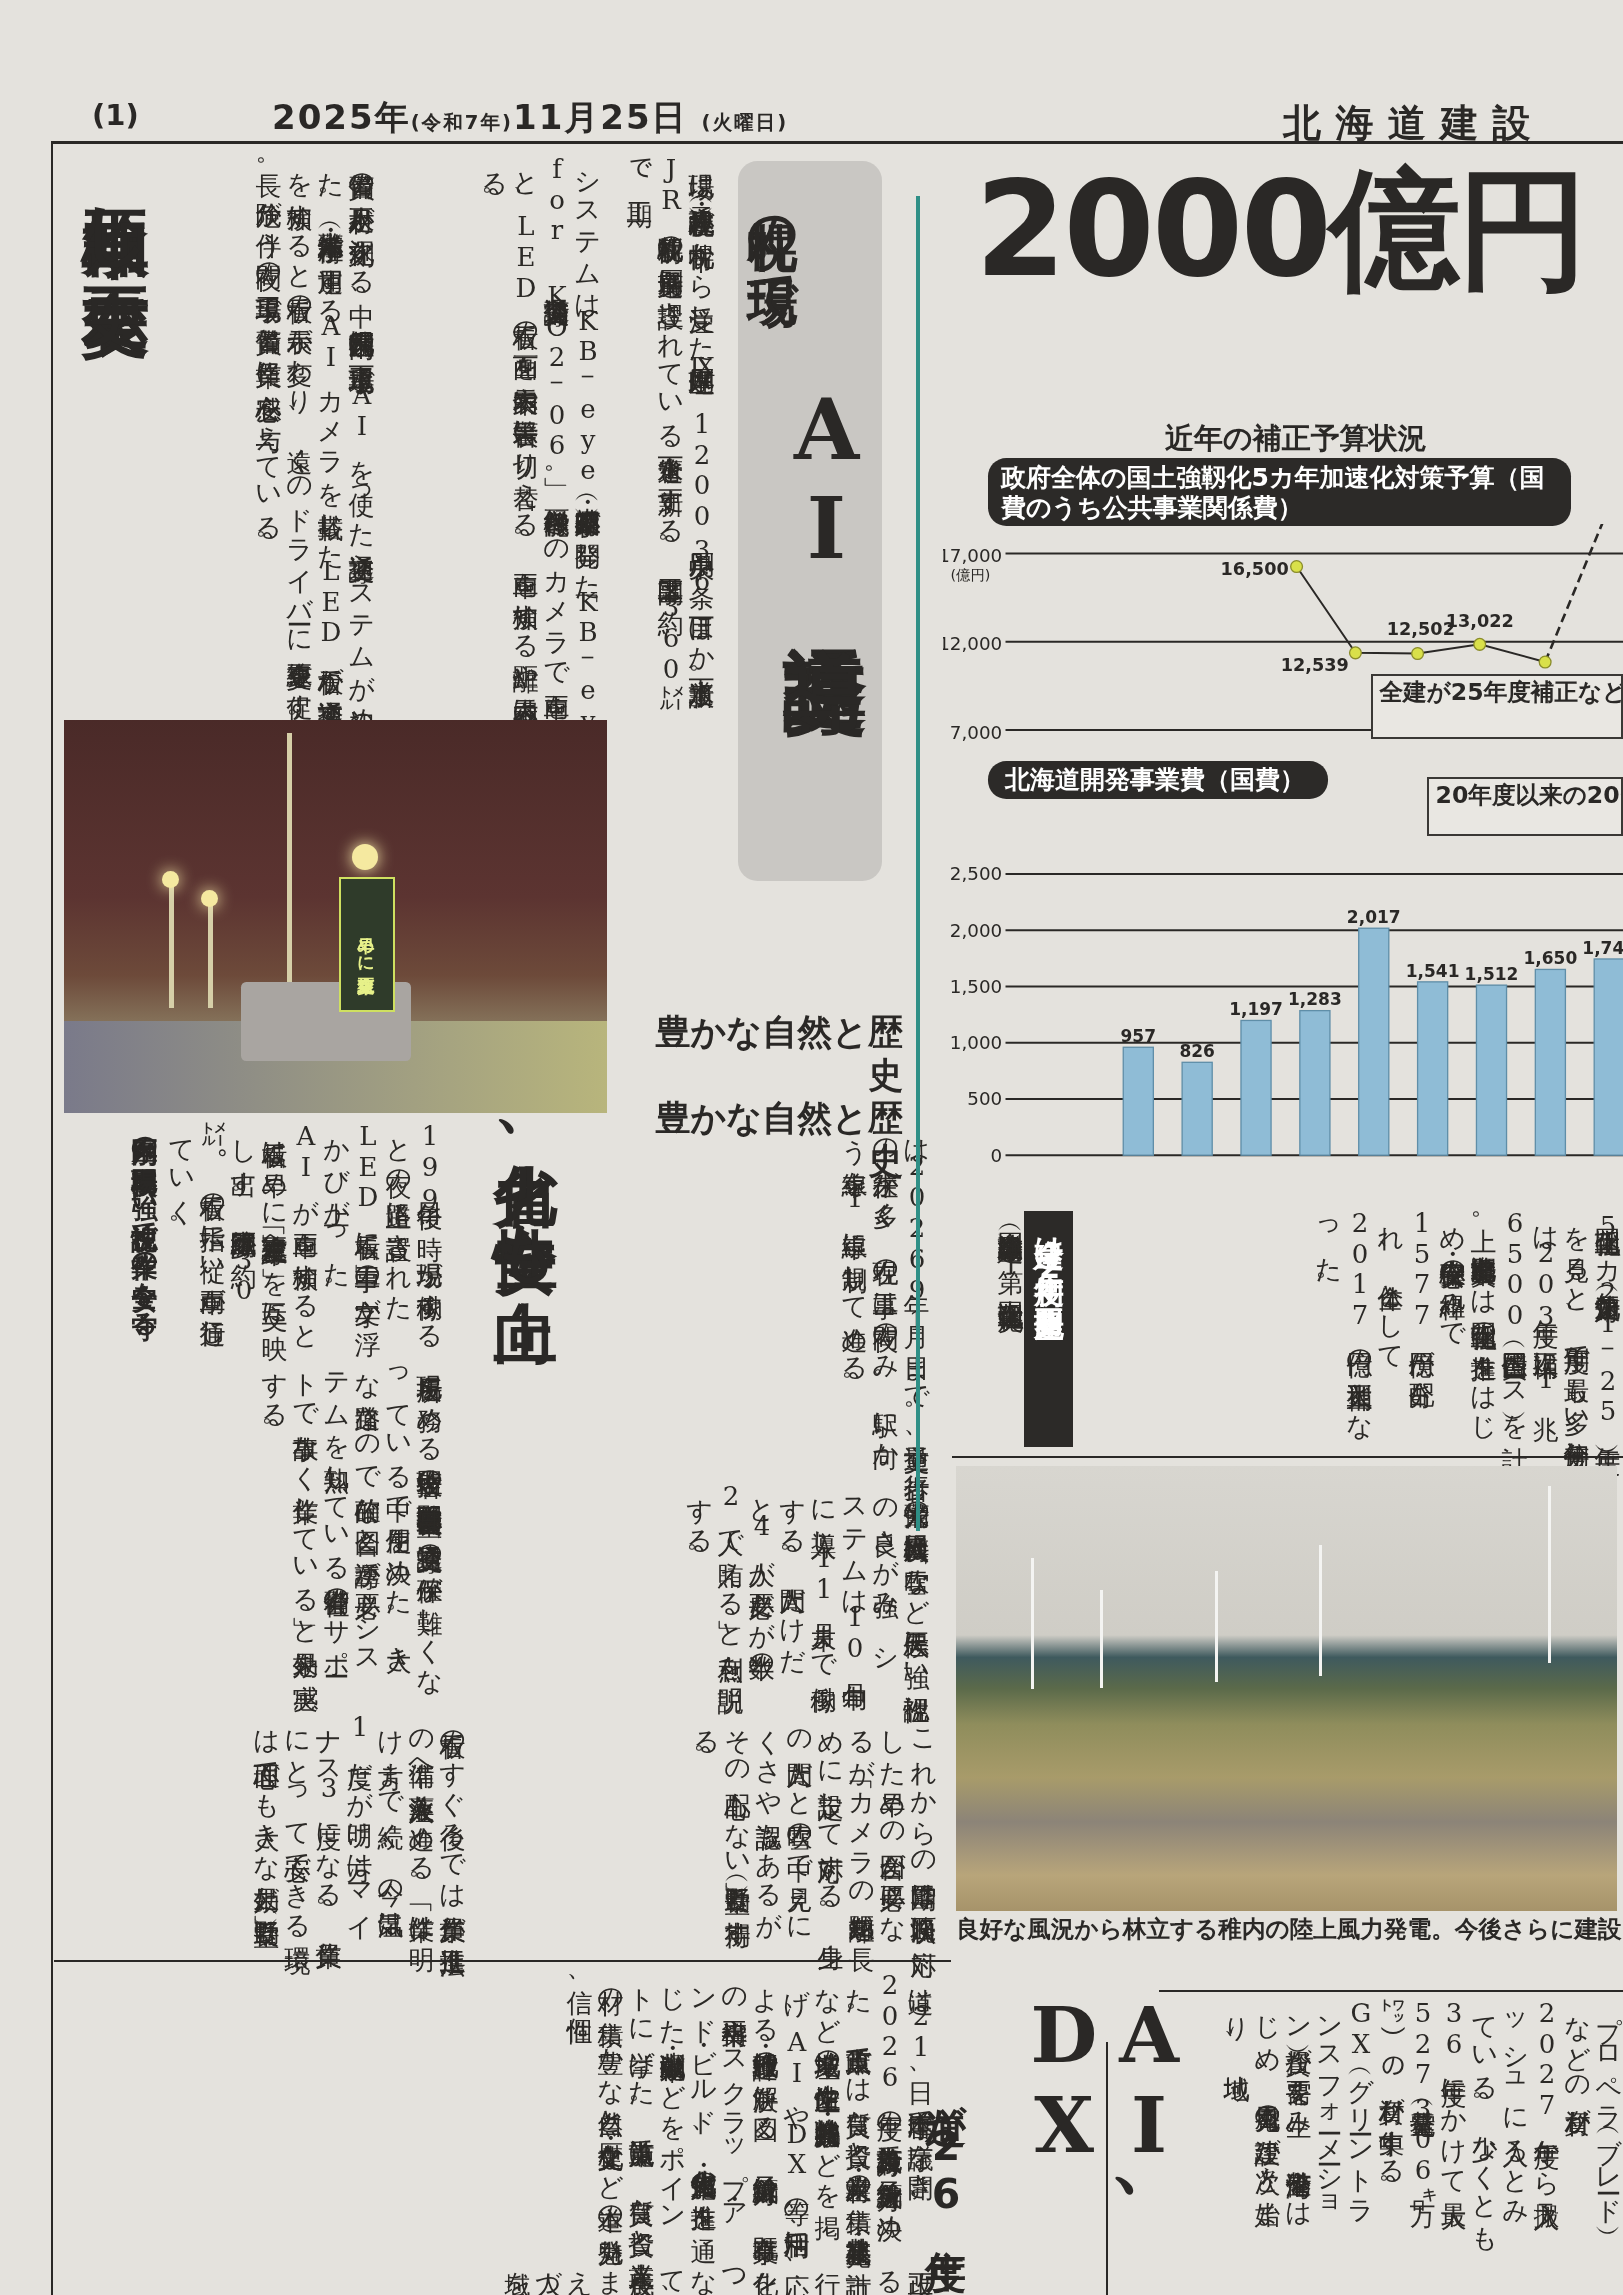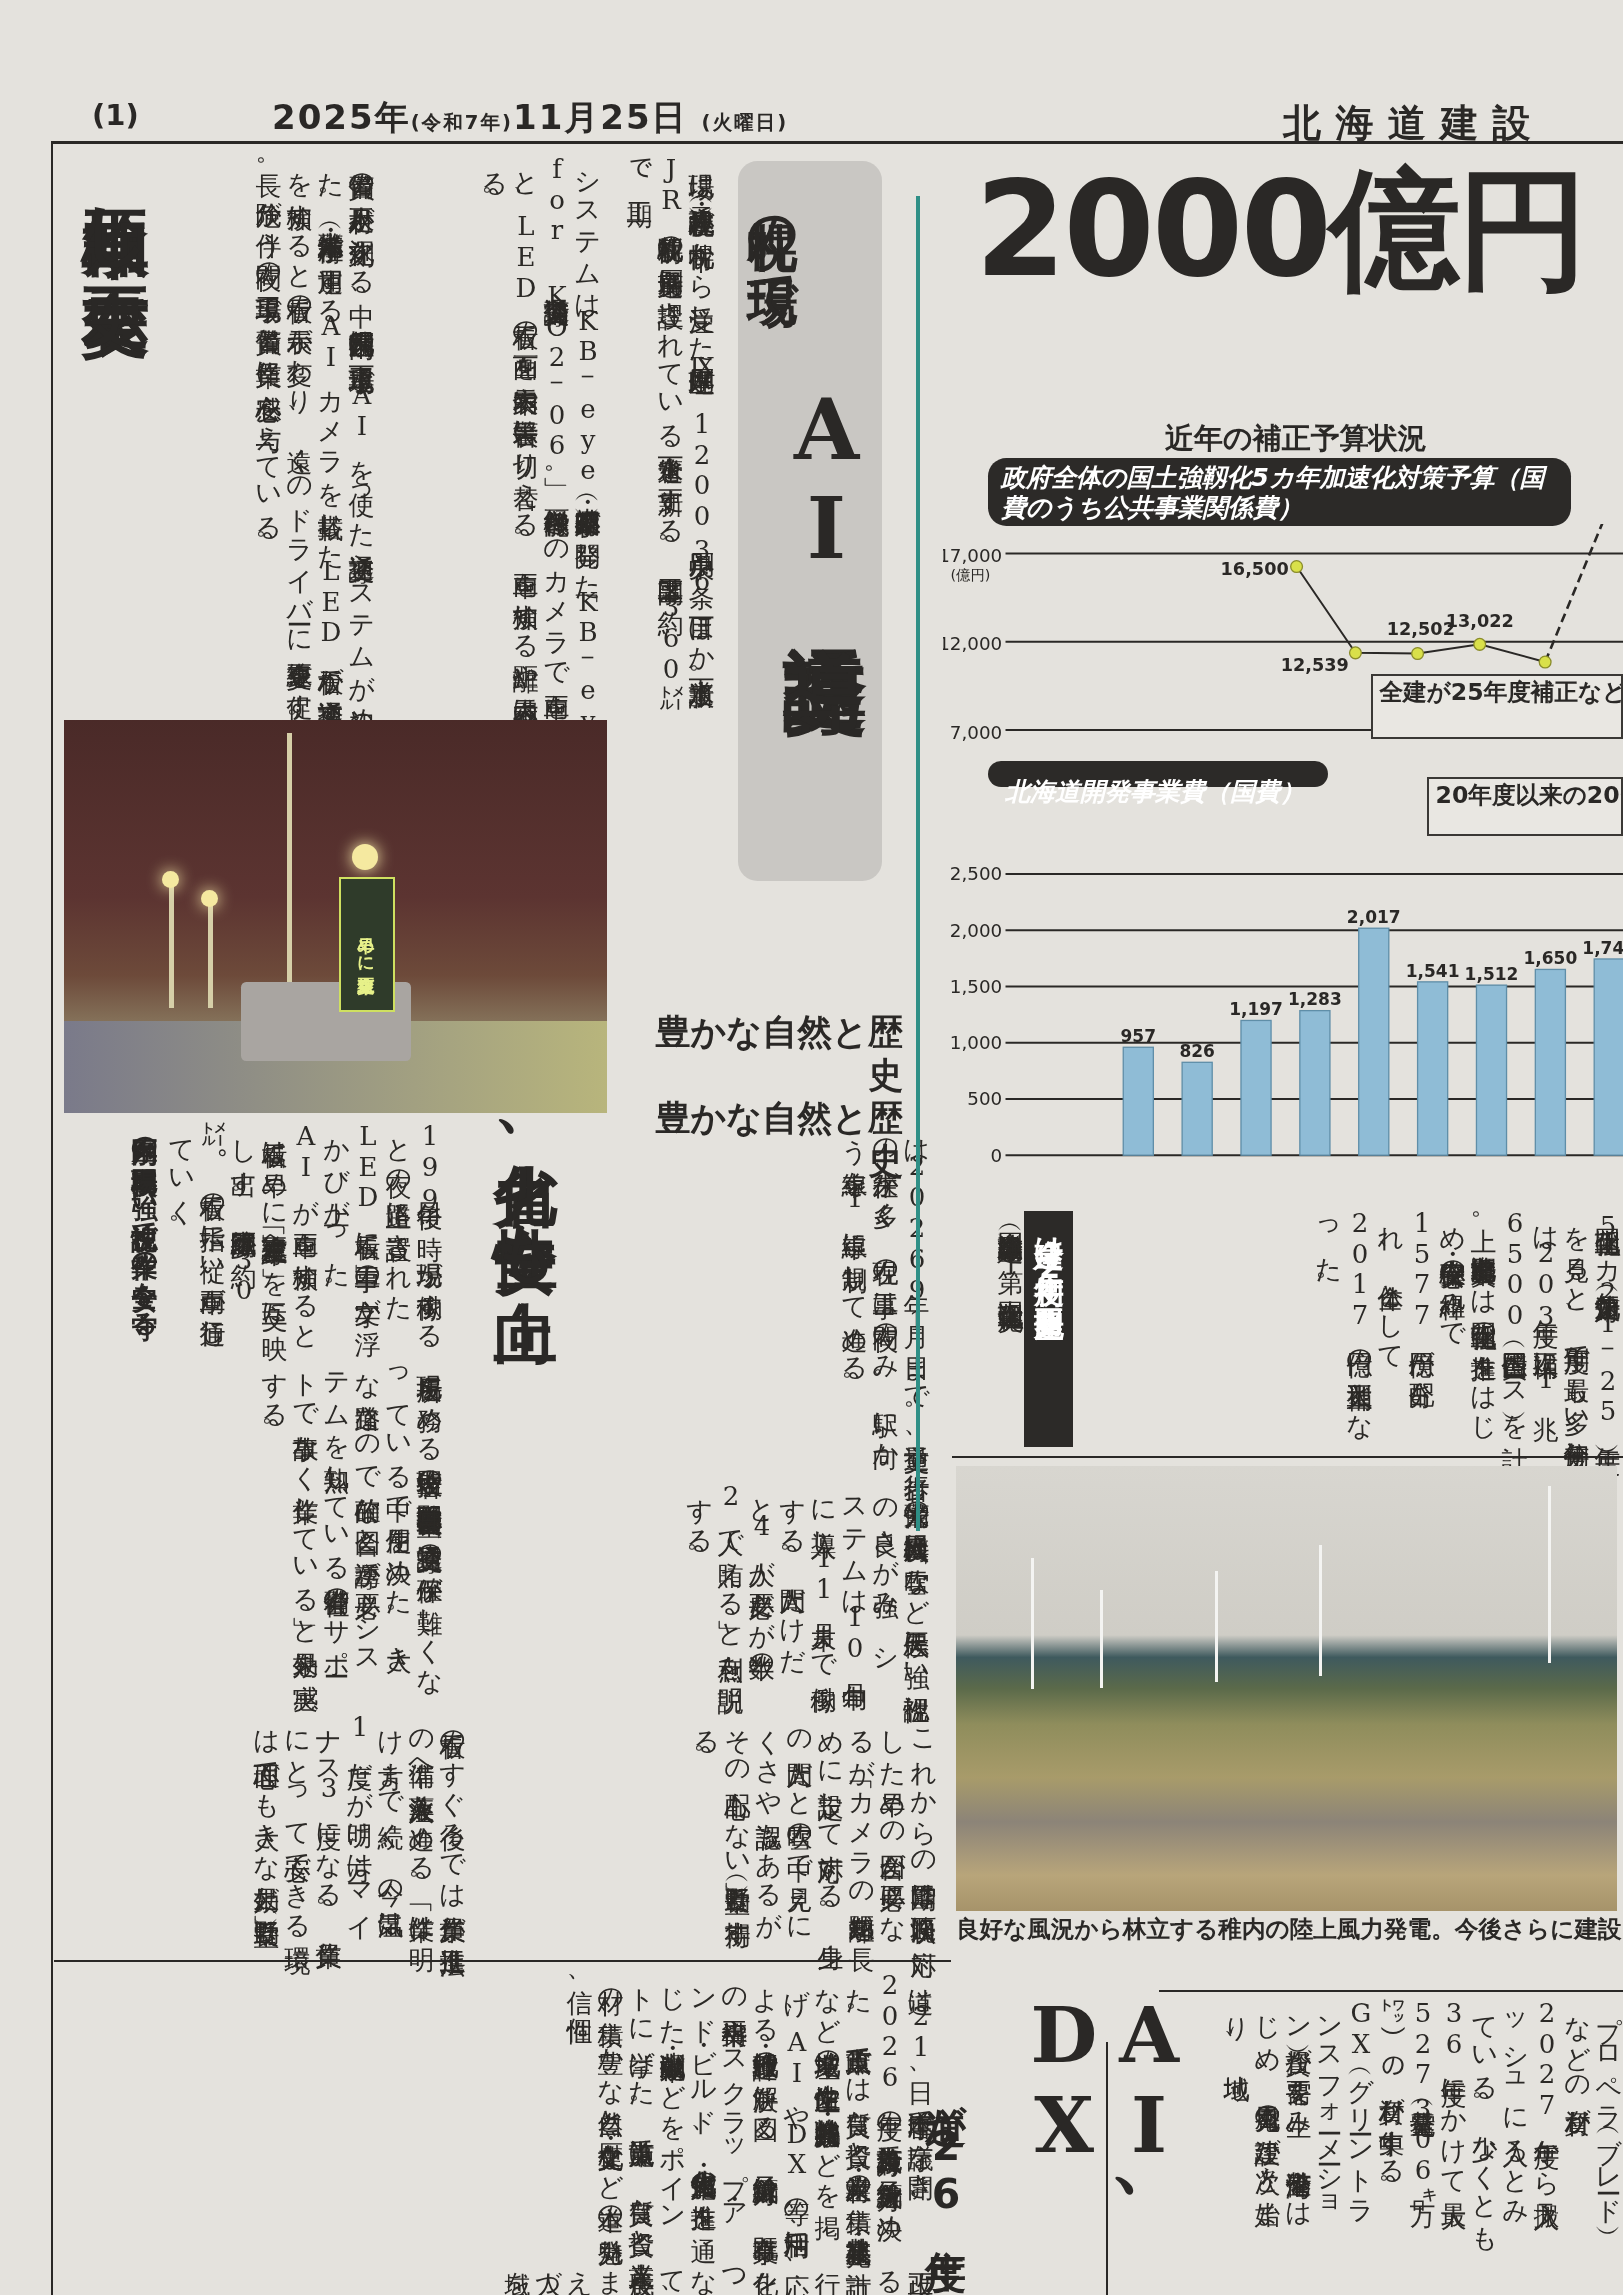--- a/index.html
+++ b/index.html
@@ -42,23 +42,23 @@
   #col4-b{left:56px;top:1712px;height:236px;width:412px;}
   #rule-mid{left:54px;top:1960px;width:897px;height:2px;}
   #lower-a{left:65px;top:1970px;height:275px;width:871px;}
   #lower-strip{left:65px;top:2252px;height:44px;width:871px;overflow:hidden;}
   
   #teal{left:916px;top:196px;width:3.9px;height:1335px;background:#2f8f86;}
   
   #big-hl{left:975px;top:151px;font-size:131px;font-weight:bold;letter-spacing:-2.6px;white-space:nowrap;line-height:157px;font-family:"DejaVu Sans","Liberation Sans",sans-serif;}
   
   #chart-title{left:1165px;top:419px;font-size:29px;font-weight:bold;text-align:center;}
-  .pill{position:absolute;background:#2c2a28;color:#fff;border-radius:18.3px;font-weight:bold;font-style:italic;}
+  .pill{position:absolute;background:#2c2a28;color:#fff;border-radius:18.3px;font-weight:bold;}
   #pill-line{left:988px;top:458px;width:583px;height:68px;font-size:25px;line-height:30px;padding:5.2px 13px;box-sizing:border-box;}
-  #pill-bar{left:988px;top:761px;width:340px;height:26px;font-size:25px;line-height:38px;padding:12px 17px;box-sizing:border-box;}
+  #pill-bar{left:988px;top:761px;width:340px;height:38px;font-size:25px;line-height:38px;padding:0 17px;box-sizing:border-box;}
   .note-box{position:absolute;border:2px solid #3a3835;background:#e9e7e2;font-size:23.6px;line-height:27.5px;padding:2.6px 6.5px;box-sizing:border-box;white-space:nowrap;overflow:hidden;font-weight:bold;}
   #note-line{left:1371px;top:674px;width:252px;height:65px;text-align:right;}
   #note-bar{left:1427px;top:777px;width:196px;height:59px;text-align:right;}
   #photo-wind{left:956px;top:1466px;width:661px;height:445px;background:linear-gradient(180deg,#d8d6d0 0%,#cfcdc6 38%,#3f5a5e 43%,#5b6a4a 50%,#8f8d5c 58%,#a89b6a 70%,#8c8478 80%,#b8a57a 92%,#a6936a 100%);overflow:hidden;}
   .turbine{position:absolute;width:2.6px;background:#f4f4f2;}
   #caption-wind{left:956px;top:1915px;width:668px;font-size:23.6px;font-weight:bold;line-height:29px;white-space:nowrap;overflow:hidden;}
   #rule-right-mid{left:952px;top:1456px;width:671px;height:2px;}
   #rule-right-low{left:1159px;top:1990px;width:465px;height:2px;}
   #right-text-a{left:962px;top:1208px;height:242px;width:661px;font-size:26px;line-height:31px;}
   #zenken-box{left:1024px;top:1211px;width:49px;height:236px;background:#2c2a28;color:#fff;font-size:30px;font-weight:bold;line-height:39px;padding:5.2px 3.9px;box-sizing:border-box;}

